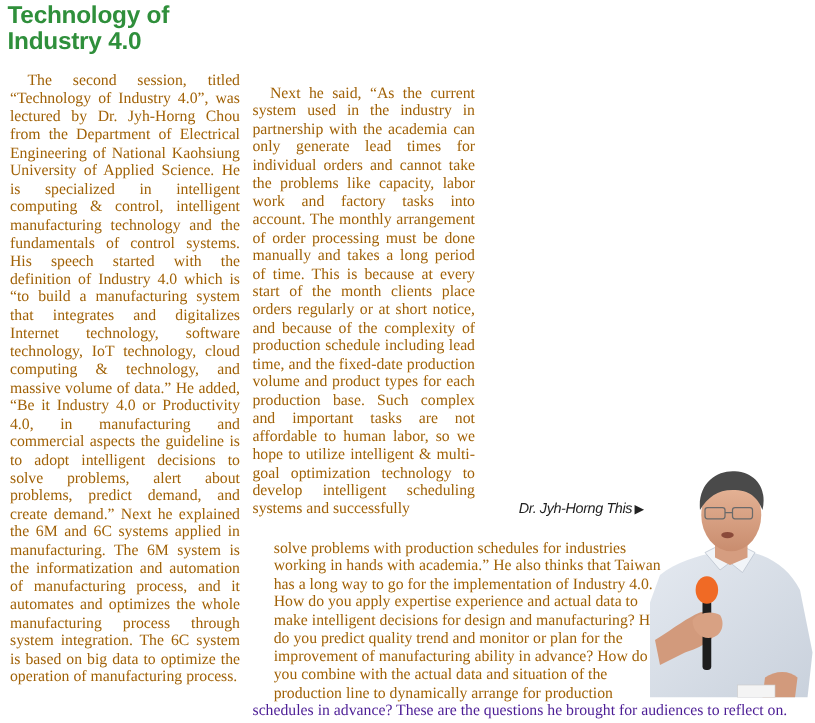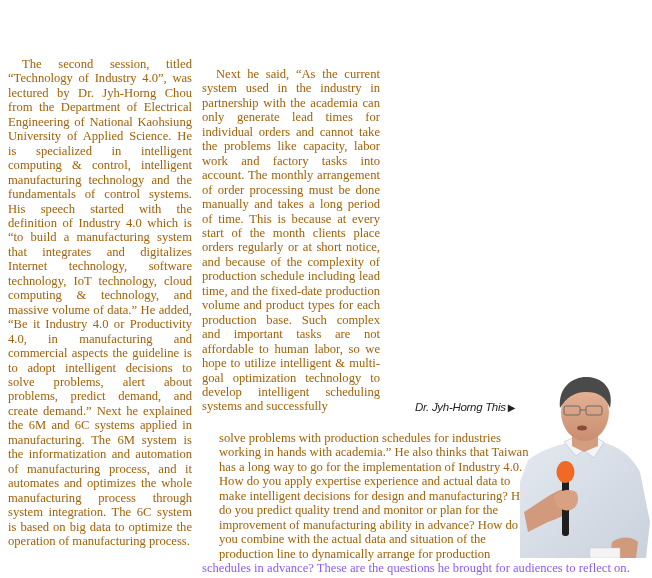--- a/index.html
+++ b/index.html
@@ -3,30 +3,32 @@
 <meta charset="utf-8">
 <style>
   html, body { margin:0; padding:0; background:#ffffff; }
   body { width:652px; height:578px; position:relative; overflow:hidden; font-family:"Liberation Serif", serif; color:#222; }
   .title { position:absolute; left:6px; top:2px; font-family:"Liberation Sans", sans-serif; font-weight:bold; color:#2f8f3b; font-size:19.5px; line-height:21px; letter-spacing:-0.2px; }
   .col { position:absolute; font-size:12.6px; line-height:14.45px; text-align:justify; color:#a16207; }
   .col p { margin:0; }
   .c1 { left:8px; top:57px; width:184px; }
   .c2 { left:202px; top:67px; width:178px; }
   .c3 { left:219px; top:431px; width:318px; text-align:left; }
-  .last-line { position:absolute; left:202px; top:561px; font-size:12.6px; line-height:14.45px; color:#8b5cf6; white-space:nowrap; }
+  .last-line { position:absolute; left:202px; top:561px; font-size:12.6px; line-height:14.45px; color:#4c1d95; white-space:nowrap; }
   .indent { text-indent:14px; }
   .caption { position:absolute; left:415px; top:401px; font-family:"Liberation Sans", sans-serif; font-style:italic; font-size:11.5px; color:#222; letter-spacing:-0.3px; }
   .caption .arrow { font-style:normal; font-size:10px; margin-left:2px; }
   .photo { position:absolute; left:520px; top:372px; width:132px; height:186px; }
 </style>
 </head>
 <body>
 
 <div class="title">
+  <div>Technology of</div>
+  <div>Industry 4.0</div>
 </div>
 
 <div class="col c1">
   <p class="indent">The second session, titled “Technology of Industry 4.0”, was lectured by Dr. Jyh-Horng Chou from the Department of Electrical Engineering of National Kaohsiung University of Applied Science. He is specialized in intelligent computing &amp; control, intelligent manufacturing technology and the fundamentals of control systems. His speech started with the definition of Industry 4.0 which is “to build a manufacturing system that integrates and digitalizes Internet technology, software technology, IoT technology, cloud computing &amp; technology, and massive volume of data.” He added, “Be it Industry 4.0 or Productivity 4.0, in manufacturing and commercial aspects the guideline is to adopt intelligent decisions to solve problems, alert about problems, predict demand, and create demand.” Next he explained the 6M and 6C systems applied in manufacturing. The 6M system is the informatization and automation of manufacturing process, and it automates and optimizes the whole manufacturing process through system integration. The 6C system is based on big data to optimize the operation of manufacturing process.</p>
 </div>
 
 <div class="col c2">
   <p class="indent">Next he said, “As the current system used in the industry in partnership with the academia can only generate lead times for individual orders and cannot take the problems like capacity, labor work and factory tasks into account. The monthly arrangement of order processing must be done manually and takes a long period of time. This is because at every start of the month clients place orders regularly or at short notice, and because of the complexity of production schedule including lead time, and the fixed-date production volume and product types for each production base. Such complex and important tasks are not affordable to human labor, so we hope to utilize intelligent &amp; multi-goal optimization technology to develop intelligent scheduling systems and successfully</p>
 </div>
 

